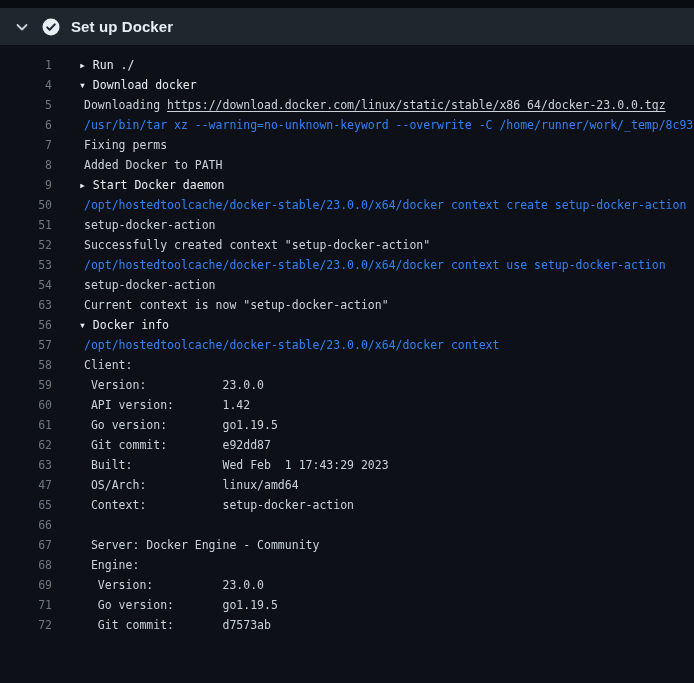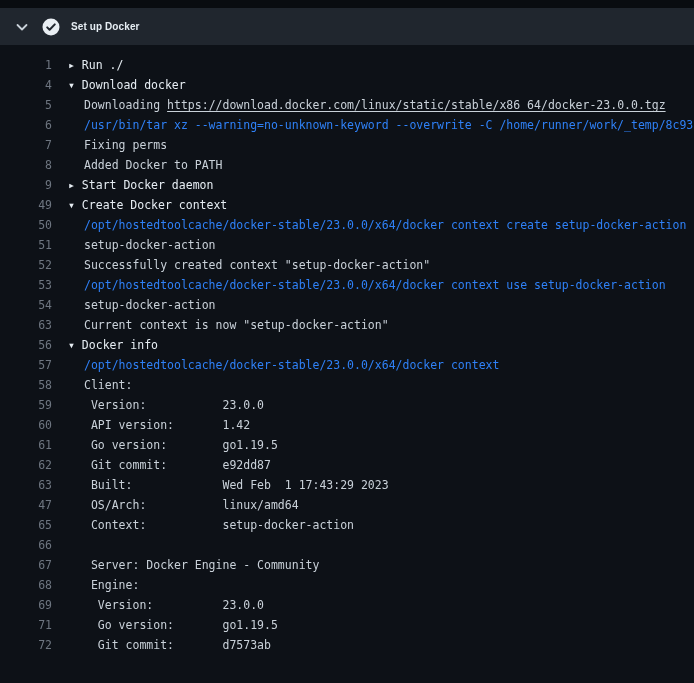--- a/index.html
+++ b/index.html
@@ -18,21 +18,21 @@
     background:#20262e;
     display:flex; align-items:center;
     box-sizing:border-box;
     padding:0 14px;
     cursor:pointer;
   }
   .step-header .chev { flex:none; display:flex; align-items:center; margin-right:12px; }
   .step-header .status { flex:none; display:flex; align-items:center; margin-right:11px; }
   .step-title {
     color:#e6edf3;
-    font-size:10px;
+    font-size:15px;
     font-weight:600;
     letter-spacing:0.1px;
   }
   .log-area {
     width:100%;
     box-sizing:border-box;
     background:#0d1117;
     padding-top:10px;
     font-family:"DejaVu Sans Mono", monospace;
     font-size:11.5px;
@@ -48,21 +48,21 @@
   .num {
     flex:none;
     width:42px;
     text-align:right;
     color:#6e7681;
     padding-right:16px;
     cursor:pointer;
   }
   .content { flex:none; color:#c9d1d9; }
   .content.indent { padding-left:16px; }
-  .content.group { color:#e6edf3; cursor:pointer; }
+  .content.group { color:#e6edf3; cursor:pointer;margin-left:11px; }
   .content.group .arrow { color:#e6edf3; }
   .content.cmd { color:#2f81f7; }
   .link { text-decoration:underline; text-underline-offset:2px; color:#c9d1d9; cursor:pointer; }
 </style>
 </head>
 <body>
 
 <div class="top-strip"></div>
 
 <div class="step-header">
@@ -81,21 +81,20 @@
 </div>
 
 <div class="log-area" id="log">
     <div class="row"><span class="num">1</span><span class="content group"><span class="arrow">▸ </span><span>Run ./</span></span></div>
     <div class="row"><span class="num">4</span><span class="content group"><span class="arrow">▾ </span><span>Download docker</span></span></div>
     <div class="row"><span class="num">5</span><span class="content indent"><span>Downloading </span><span class="link">https://download.docker.com/linux/static/stable/x86_64/docker-23.0.0.tgz</span></span></div>
     <div class="row"><span class="num">6</span><span class="content indent cmd">/usr/bin/tar xz --warning=no-unknown-keyword --overwrite -C /home/runner/work/_temp/8c93</span></div>
     <div class="row"><span class="num">7</span><span class="content indent">Fixing perms</span></div>
     <div class="row"><span class="num">8</span><span class="content indent">Added Docker to PATH</span></div>
     <div class="row"><span class="num">9</span><span class="content group"><span class="arrow">▸ </span><span>Start Docker daemon</span></span></div>
-    <div class="row"><span class="num">49</span><span class="content group"><span class="arrow">▾ </span><span>Create Docker context</span></span></div>
     <div class="row"><span class="num">50</span><span class="content indent cmd">/opt/hostedtoolcache/docker-stable/23.0.0/x64/docker context create setup-docker-action</span></div>
     <div class="row"><span class="num">51</span><span class="content indent">setup-docker-action</span></div>
     <div class="row"><span class="num">52</span><span class="content indent">Successfully created context "setup-docker-action"</span></div>
     <div class="row"><span class="num">53</span><span class="content indent cmd">/opt/hostedtoolcache/docker-stable/23.0.0/x64/docker context use setup-docker-action</span></div>
     <div class="row"><span class="num">54</span><span class="content indent">setup-docker-action</span></div>
     <div class="row"><span class="num">63</span><span class="content indent">Current context is now "setup-docker-action"</span></div>
     <div class="row"><span class="num">56</span><span class="content group"><span class="arrow">▾ </span><span>Docker info</span></span></div>
     <div class="row"><span class="num">57</span><span class="content indent cmd">/opt/hostedtoolcache/docker-stable/23.0.0/x64/docker context</span></div>
     <div class="row"><span class="num">58</span><span class="content indent">Client:</span></div>
     <div class="row"><span class="num">59</span><span class="content indent"> Version:           23.0.0</span></div>

